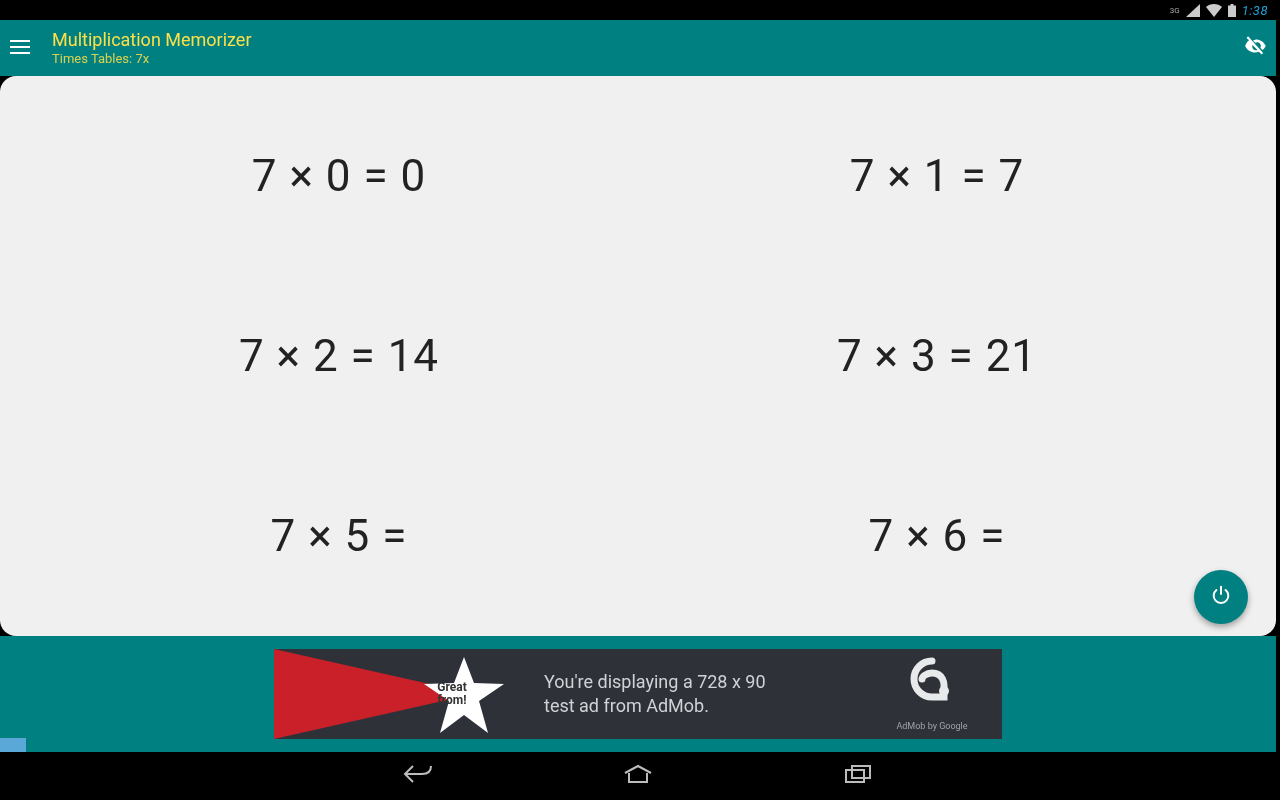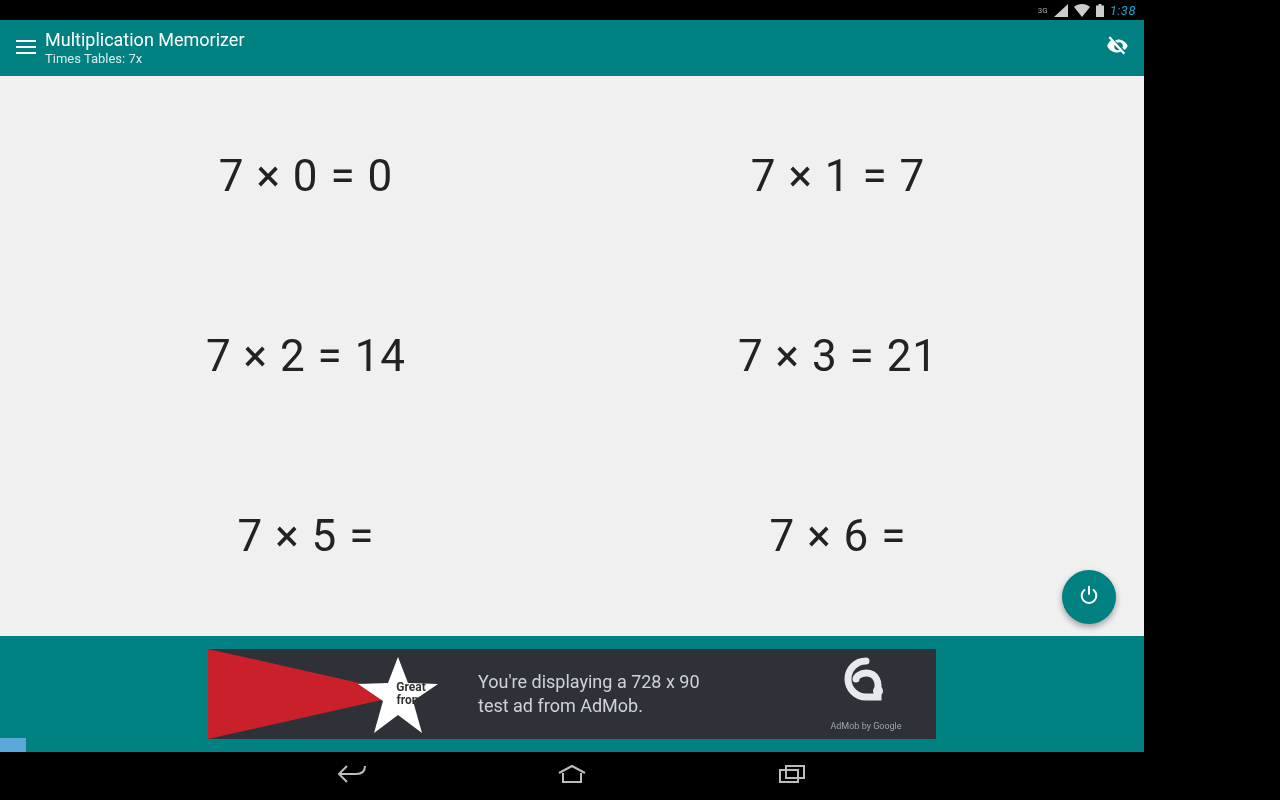--- a/index.html
+++ b/index.html
@@ -1,43 +1,44 @@
 <!DOCTYPE html>
 <html><head>
 <meta charset="utf-8">
 <style>
   * { margin: 0; padding: 0; box-sizing: border-box; }
   html, body { width: 1280px; height: 800px; font-family: Roboto, Arial, sans-serif; background: #000; overflow: hidden; }
-  .device-frame { width: 1144px; height: 800px; background: #000; position: relative; }
+  .device-frame { width: 1276px; height: 800px; background: #000; position: relative; }
 
   
   .status-bar {
     height: 20px; background: #000; color: #bbb;
     display: flex; justify-content: flex-end; align-items: center;
     padding: 0 8px; font-size: 12px; gap: 6px;
   }
   .status-bar .clock { color: #1fa2d6; font-size: 13px; letter-spacing: .5px; font-style: italic; }
   .status-bar svg { display: block; }
 
   
   .action-bar {
     height: 56px; background: #008080;
-    display: flex; align-items: center; padding: 0 12px; gap: 5px;
-    color: #ffffff;
+    display: flex; align-items: center; padding: 0 6px; gap: 18px;
+    color: #fde047;
   }
   .action-bar .titles { flex: 1; display: flex; flex-direction: column; line-height: 1.2; }
   .action-bar .title { font-size: 18px; font-weight: 400; }
   .action-bar .subtitle { font-size: 13px; opacity: .85; }
   .hamburger, .visibility-btn { width: 28px; height: 28px; display:flex; align-items:center; justify-content:center; cursor:pointer; }
 
   
   .content {
     background: #f0f0f0; height: 560px; 
     display: grid; grid-template-columns: 1fr 1fr; grid-auto-rows: 1fr;
     padding: 10px 40px;
+    border-radius: 16px;
   }
   .eq {
     display: flex; align-items: center; justify-content: center;
     font-size: 44px; color: #222; font-weight: 400;
     letter-spacing: 1px;
     white-space: nowrap;
   }
 
   
   .fab {
@@ -57,21 +58,21 @@
   .red-tri {
     position:absolute; left:0; top:0; width:0; height:0;
     border-top: 45px solid transparent;
     border-bottom: 45px solid transparent;
     border-left: 200px solid #c9202a;
   }
   .star {
     position:absolute; left: 150px; top: 8px;
   }
   .star-label {
-    position:absolute; left: 178px; top: 32px; width: 50px;
+    position:absolute; left: 153px; top: 32px; width: 50px;
     font-size: 12px; color:#333; font-weight:bold; text-align:center; line-height:1.1;
   }
   .ad-text { flex:1; color:#cfd3d7; font-size: 18px; line-height:1.35; padding-left: 30px; }
   .ad-logo { width: 140px; display:flex; flex-direction:column; align-items:center; justify-content:center; gap:16px; }
   .ad-logo-sub { font-size: 9px; color:#9ea3a8; }
   .ad-tag { position:absolute; left:0; bottom:0; width:26px; height:14px; background:#5aa8d8; }
 
   
   .nav-bar {
     height: 48px; background: #000;

